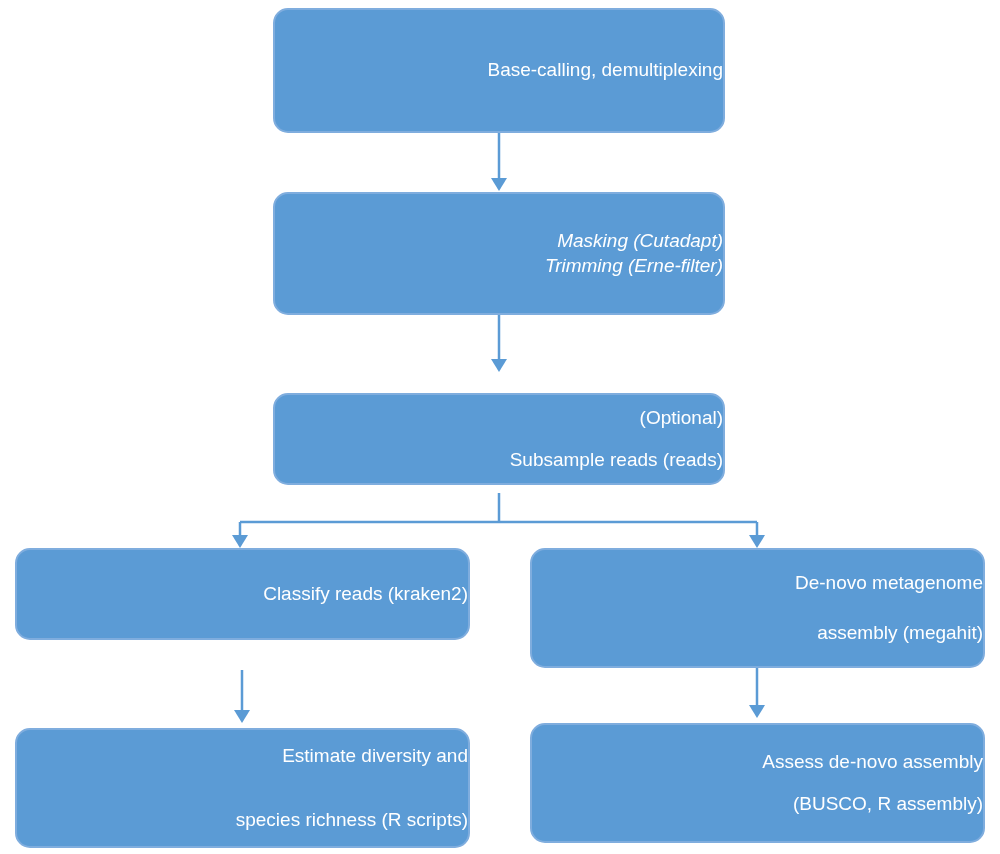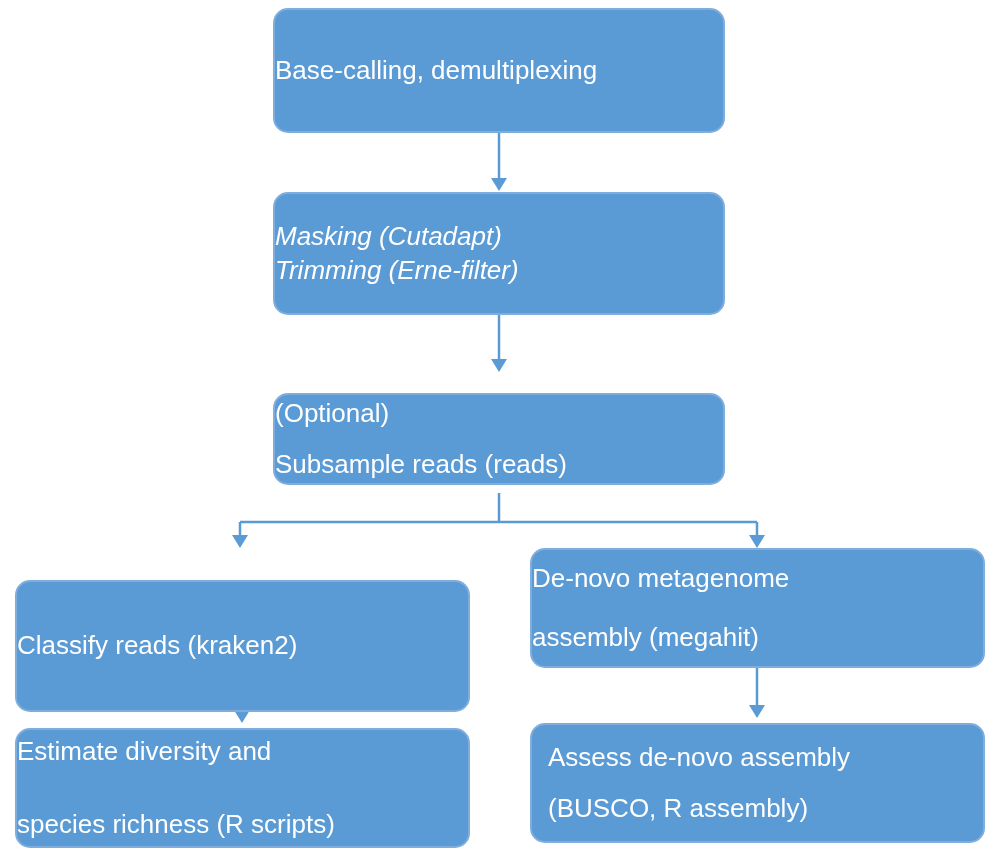--- a/index.html
+++ b/index.html
@@ -34,32 +34,32 @@
   .node {
     position: absolute;
     box-sizing: border-box;
     background: var(--node-fill, #5b9bd5);
     border: 2px solid var(--node-border, #7fadde);
     border-radius: 15px;
     color: var(--node-text, #ffffff);
     display: flex;
     flex-direction: column;
     justify-content: center;
-    align-items: flex-start;
+    align-items: flex-end;
     text-align: center;
-    font-size: 26px;
+    font-size: 19px;
     line-height: 1.3;
   }
   .node .line { display: block; }
   .node .line.gap { margin-top: 17px; }
 
   .n-base      { left: 273px; top:   8px; width: 452px; height: 125px; }
   .n-masking   { left: 273px; top: 192px; width: 452px; height: 123px; font-style: italic; }
   .n-subsample { left: 273px; top: 373px; width: 452px; height: 92px; margin-top: 20px; }
-  .n-classify  { left:  15px; top: 580px; width: 455px; height: 132px; }
+  .n-classify  { left:  15px; top: 548px; width: 455px; height: 92px; }
   .n-estimate  { left:  15px; top: 728px; width: 455px; height: 120px; gap: 39px; }
   .n-assembly  { left: 530px; top: 548px; width: 455px; height: 120px; gap: 25px; }
   .n-assess    { left: 530px; top: 723px; width: 455px; height: 120px; padding-left: 16px; }
 </style>
 </head>
 <body>
 
 <div class="canvas">
 
   <svg class="connectors" viewBox="0 0 1000 854" xmlns="http://www.w3.org/2000/svg">

